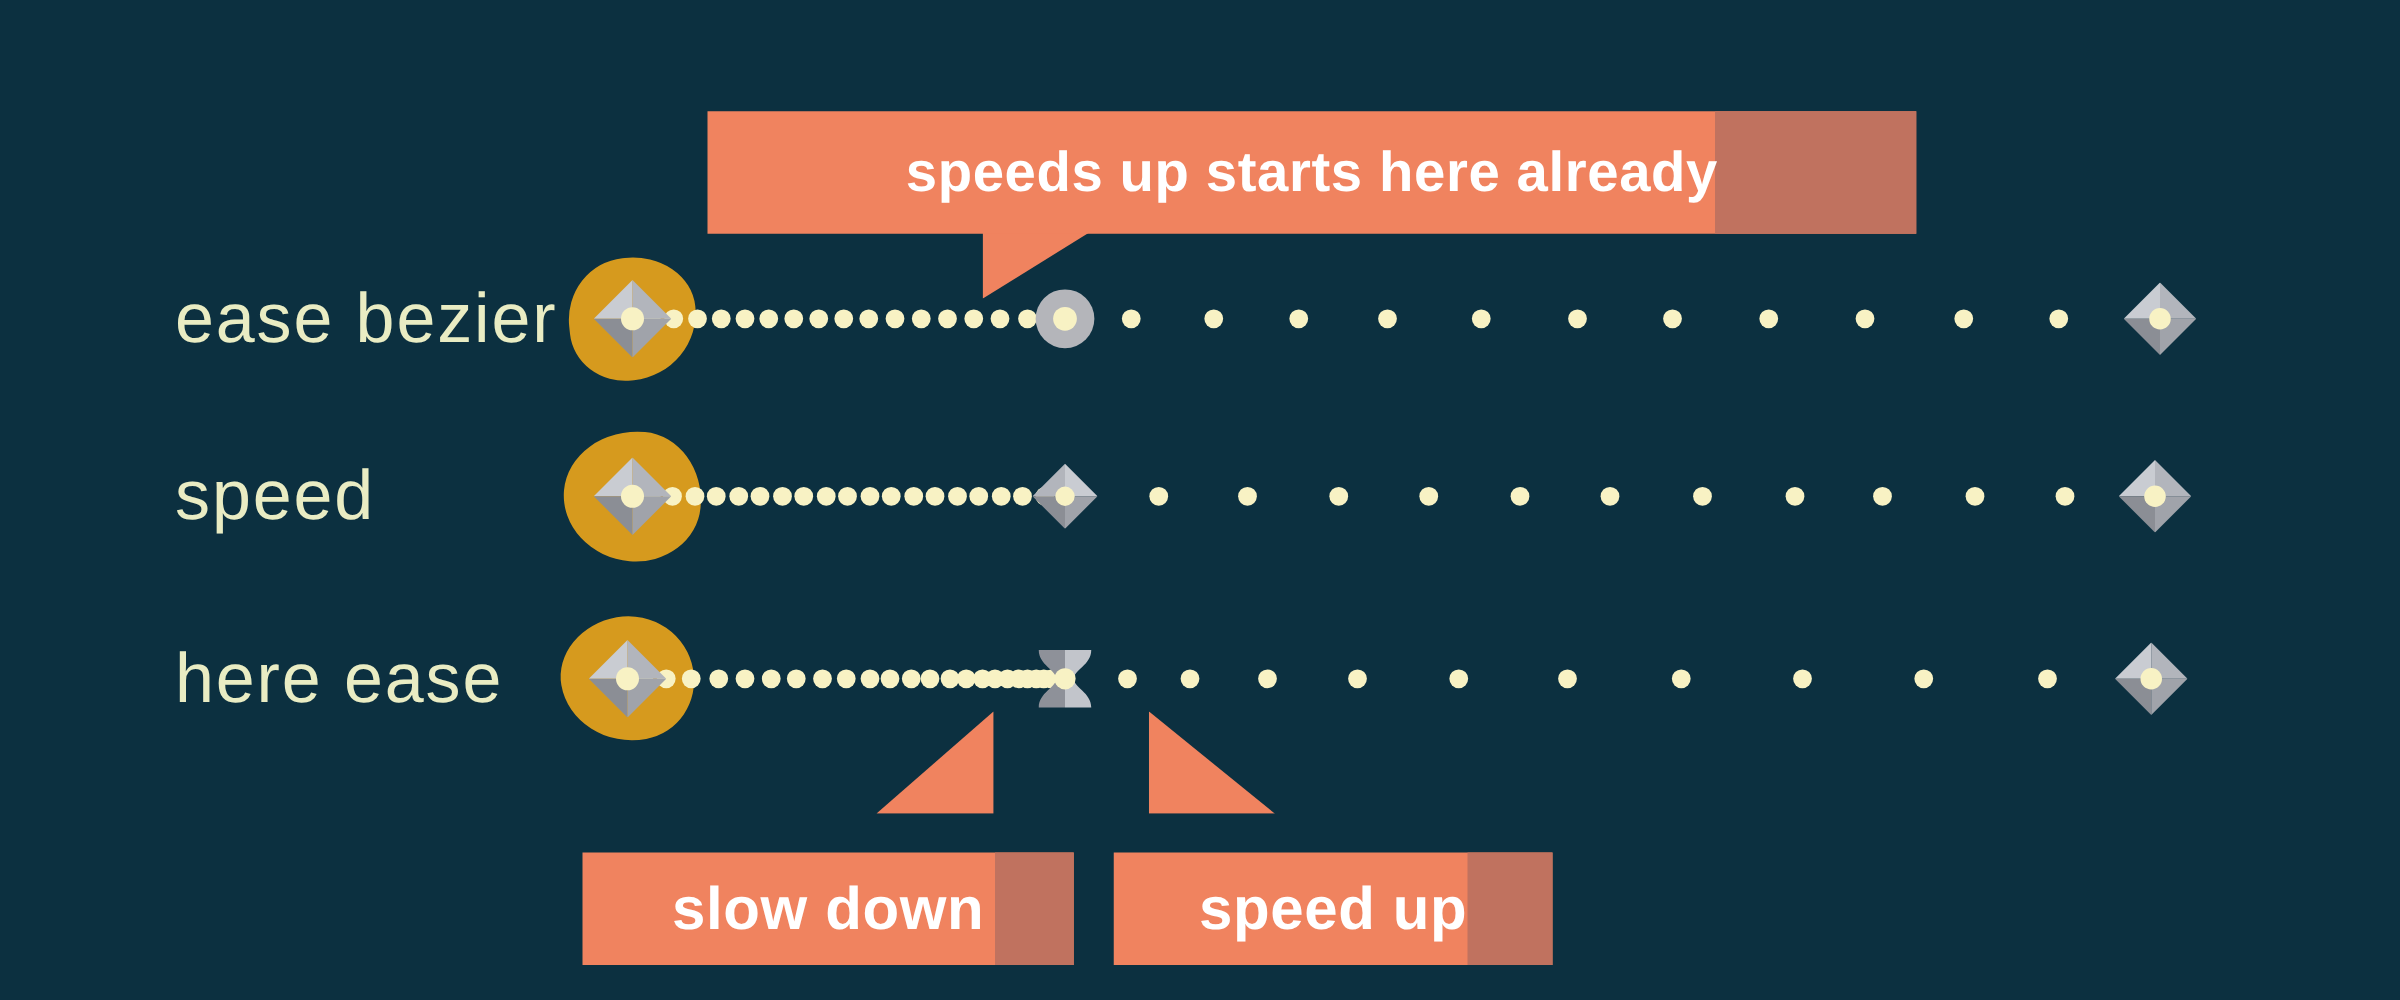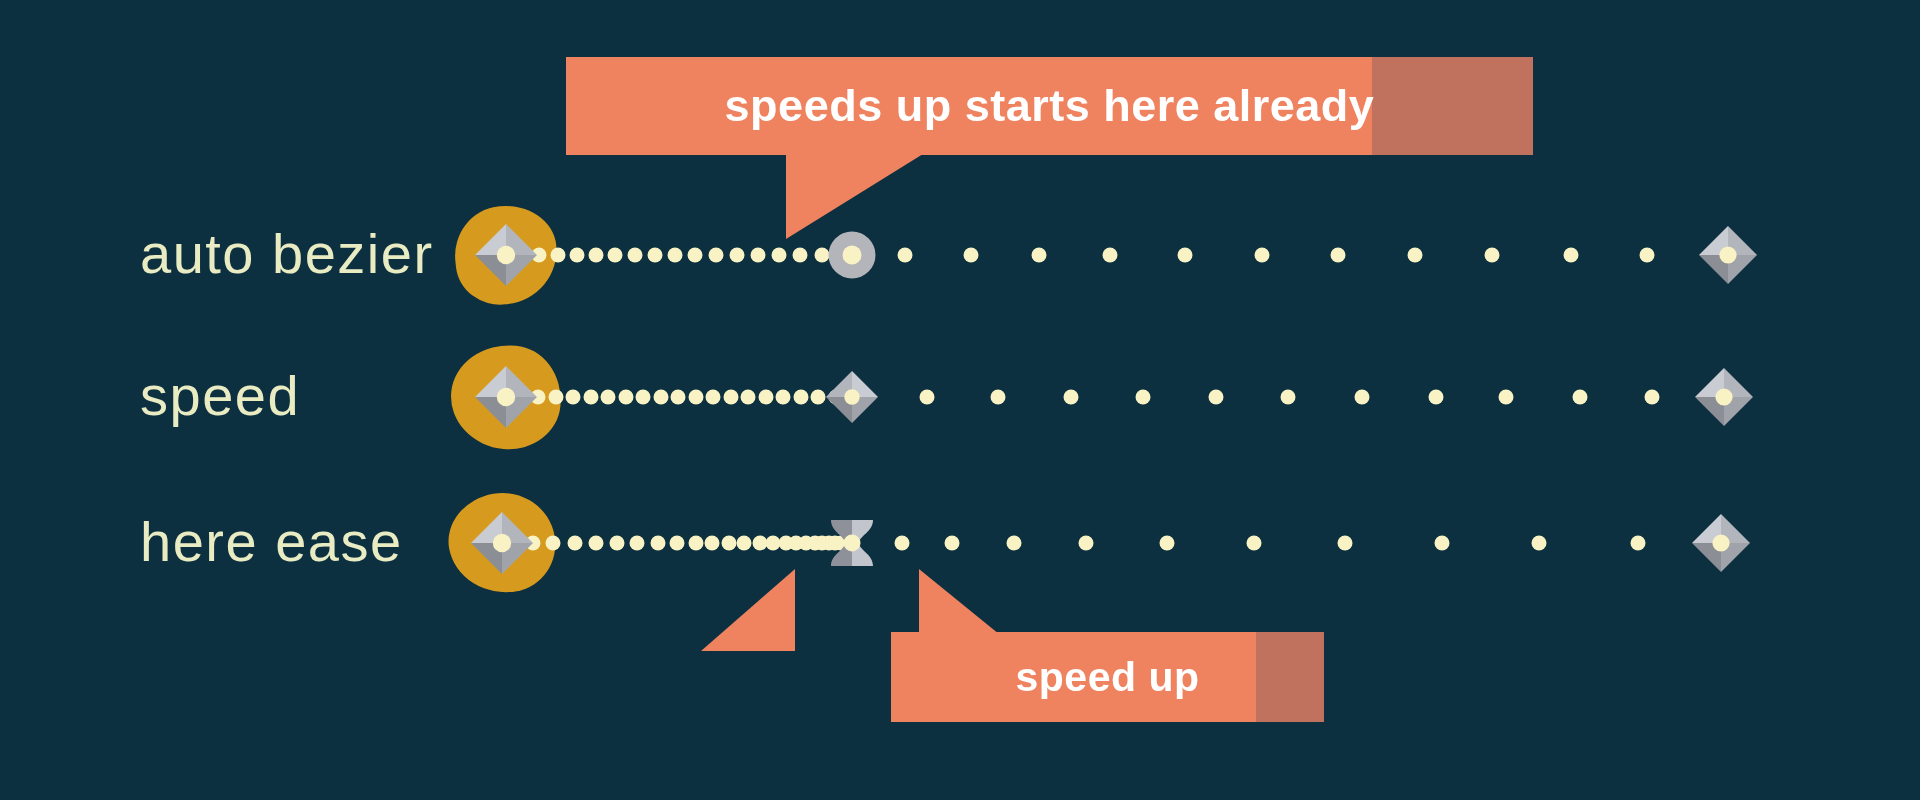--- a/index.html
+++ b/index.html
@@ -6,30 +6,30 @@
   .stage {
     position:relative; width:1920px; height:800px; overflow:hidden;
     background:#0c3040;
     font-family:"Liberation Sans", sans-serif;
   }
 
   
   .callout-box {
     position:absolute; background:#f0835f;
     display:flex; align-items:center; justify-content:center;
-    color:#ffffff; font-weight:bold; z-index:6;
+    color:#ffffff; font-weight:bold; z-index:6;margin-top:32px;
   }
   .callout-shade { position:absolute; top:0; right:0; bottom:0; background:#c0725f; }
   .callout-text { position:relative; z-index:2; letter-spacing:0.5px; }
 
   .callout-top  { left:566px; top:57px;  width:967px; height:98px; font-size:45px; }
   .callout-top  .callout-shade { width:161px; }
   .callout-slow { left:466px; top:650px; width:393px; height:90px; font-size:48px; }
   .callout-slow .callout-shade { width:63px; }
-  .callout-speed{ left:891px; top:632px; width:433px; height:90px; font-size:41px; }
+  .callout-speed{ left:891px; top:650px; width:351px; height:90px; font-size:48px; }
   .callout-speed .callout-shade { width:68px; }
 
   .tail { position:absolute; background:#f0835f; z-index:5; }
   .tail-top   { left:786px; top:154px; width:137px; height:85px;
                 clip-path:polygon(0 0, 100% 0, 0 100%); }
   .tail-slow  { left:701px; top:569px; width:94px;  height:82px;
                 clip-path:polygon(100% 0, 100% 100%, 0 100%); }
   .tail-speed { left:919px; top:569px; width:101px; height:82px;
                 clip-path:polygon(0 0, 100% 100%, 0 100%); }
 
@@ -67,30 +67,34 @@
 <body>
 
 <div class="stage">
 
   <div class="callout-box callout-top">
     <span class="callout-text">speeds up starts here already</span>
     <div class="callout-shade"></div>
   </div>
   <div class="tail tail-top"></div>
 
+  <div class="callout-box callout-slow">
+    <span class="callout-text">slow down</span>
+    <div class="callout-shade"></div>
+  </div>
   <div class="tail tail-slow"></div>
 
   <div class="callout-box callout-speed">
     <span class="callout-text">speed up</span>
     <div class="callout-shade"></div>
   </div>
   <div class="tail tail-speed"></div>
 
   <div class="row" style="top: 255px;">
-    <div class="row-label">auto bezier</div>
+    <div class="row-label">ease bezier</div>
     <div class="blob blob-0" style="left: 506px;"></div>
     <div class="start-marker" style="left: 506px;">
       <svg width="62" height="62" viewBox="-32 -32 64 64">
         <polygon points="0,-32 -32,0 0,0" fill="#c9ccd2"></polygon>
         <polygon points="0,-32 32,0 0,0" fill="#b2b5bc"></polygon>
         <polygon points="-32,0 0,32 0,0" fill="#8b8e95"></polygon>
         <polygon points="0,0 32,0 0,32" fill="#a0a3aa"></polygon>
         <circle r="9.5" fill="#f8f2c4"></circle>
       </svg>
     </div>

